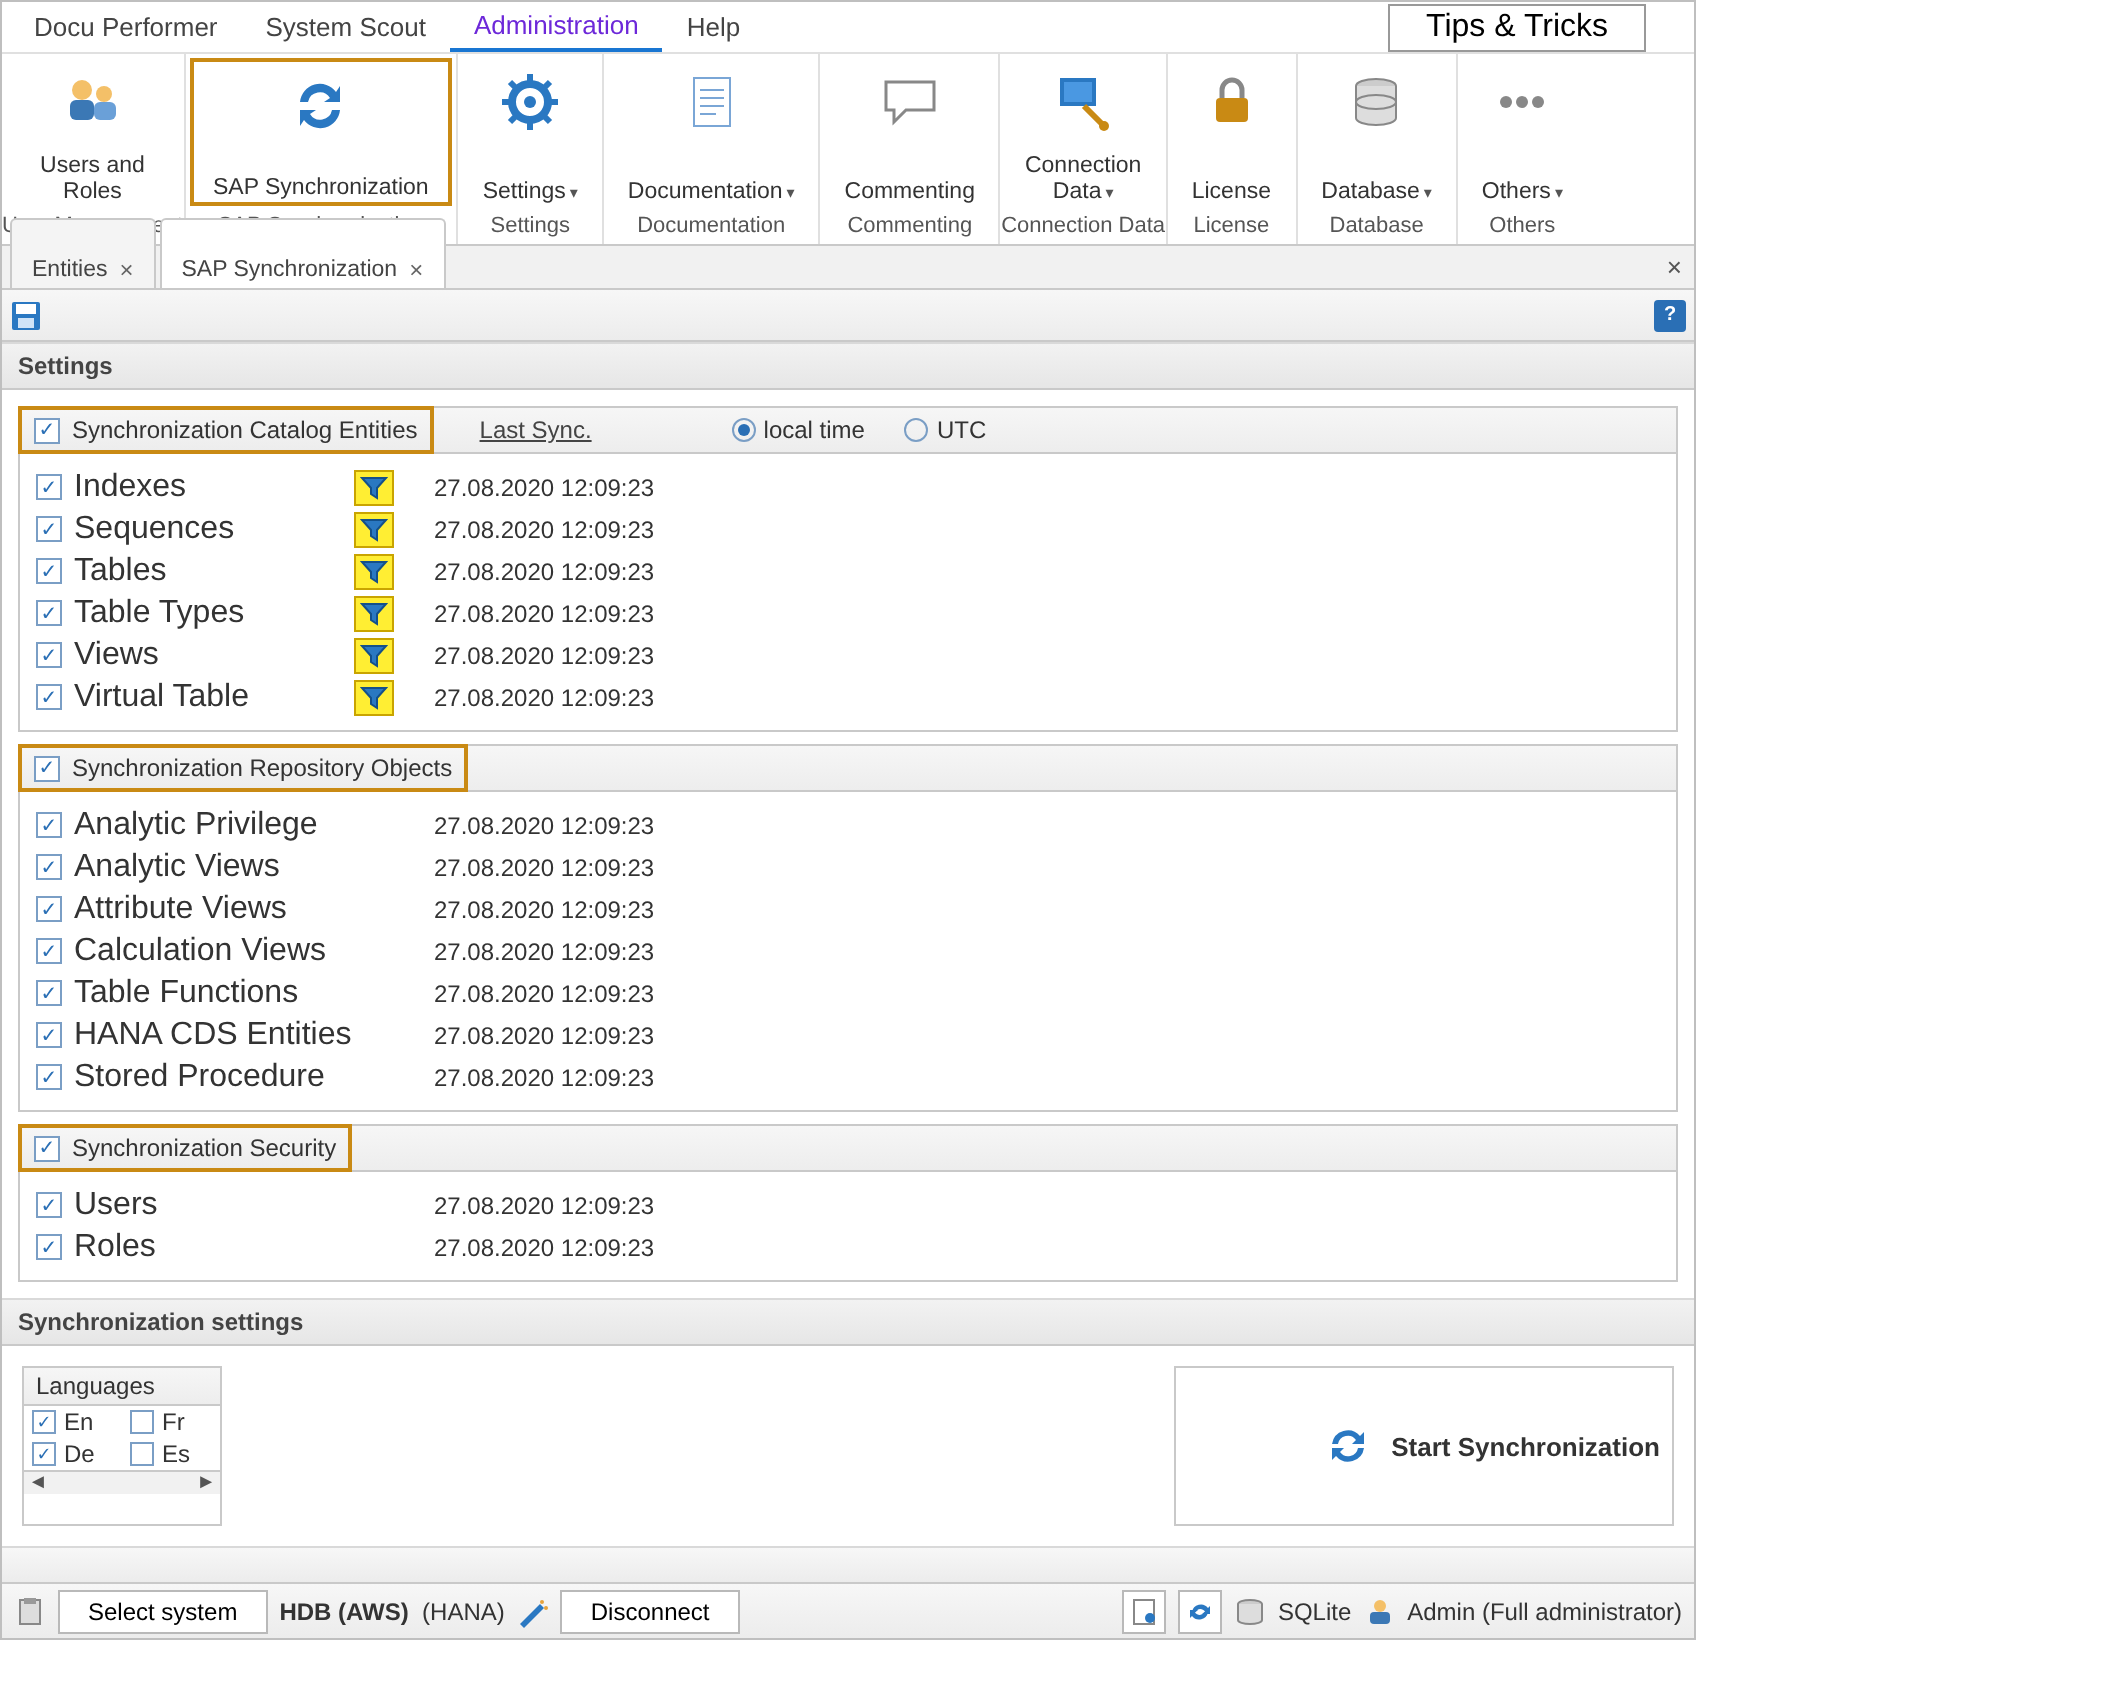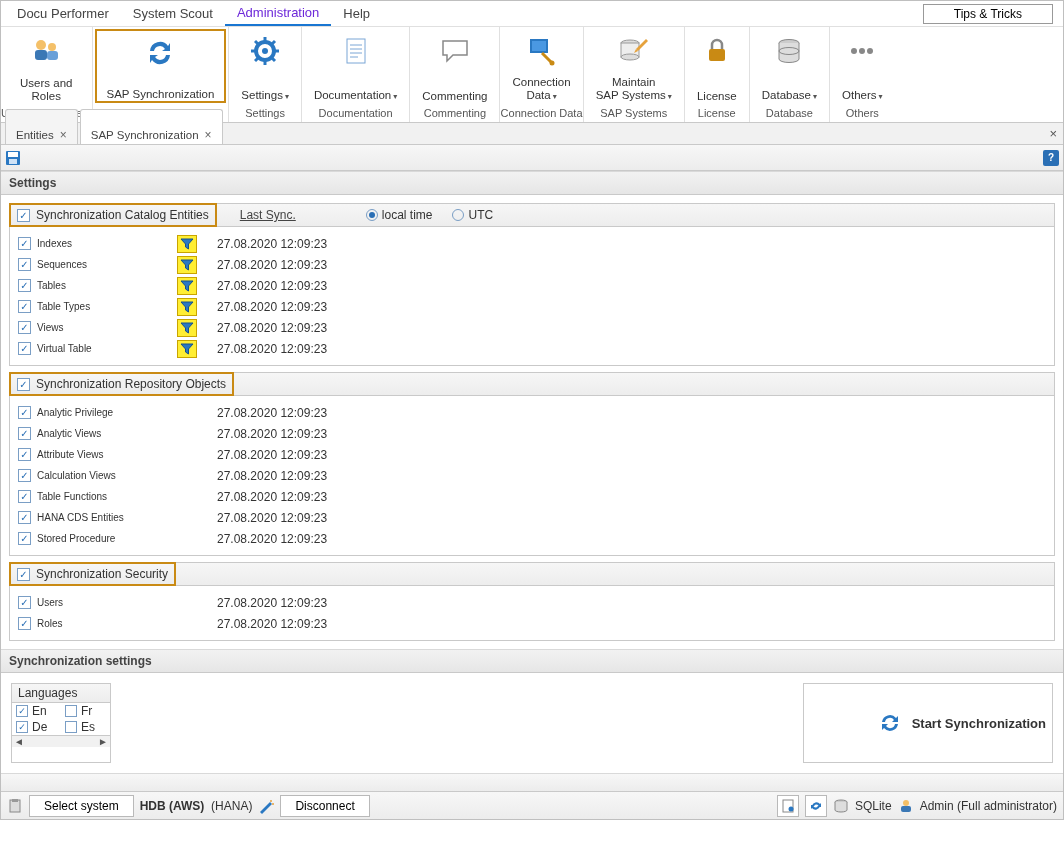--- a/index.html
+++ b/index.html
@@ -1,23 +1,23 @@
 <!DOCTYPE html>
 <html><head>
 <meta charset="utf-8">
 <style>
   * { box-sizing: border-box; font-family: "Segoe UI", Tahoma, sans-serif; }
   body { margin:0; background:#fff; color:#333; font-size:12px; width:1064px; }
-  .window { border:1px solid #bfbfbf; width:1064px; }
+  .window { border:1px solid #bfbfbf; width:848px; }
   
   .menu-bar { display:flex; align-items:center; height:26px; background:#fff; border-bottom:1px solid #e0e0e0; padding:0 4px; }
   .menu-item { padding:4px 12px; font-size:13px; color:#444; }
   .menu-item.active { color:#6d28d9; border-bottom:2px solid #1976d2;text-align:right; }
   .menu-spacer { flex:1; }
-  .tips-btn { border:1px solid #999; background:#fff; padding:2px 30px; font-size:12px; margin-right:6px; }
+  .tips-btn { border:1px solid #999; background:#fff; padding:2px 18px; font-size:16px; margin-right:20px; }
   
   .ribbon { display:flex; height:96px; border-bottom:1px solid #c9c9c9; }
   .rgroup { display:flex; flex-direction:column; align-items:center; border-right:1px solid #e0e0e0; padding:0; }
   .rgroup-items { display:flex; flex:1; align-items:stretch; }
   .ritem { display:flex; flex-direction:column; align-items:center; justify-content:space-between; padding:4px 12px 2px 12px; min-width:64px; text-align:center; position:relative; }
   .ritem.highlighted { border:2px solid #c98a14; margin:2px; padding:2px 10px 0px 10px; }
   .ritem .ricon { width:32px; height:32px; margin:4px 0 2px 0; display:flex; align-items:center; justify-content:center; }
   .ritem .rlabel { font-size:11.5px; line-height:13px; color:#333; }
   .rgroup-title { font-size:11px; color:#555; padding:2px 0 3px 0; width:100%; text-align:center; }
   .drop-caret { font-size:8px; color:#555; margin-left:2px; }
@@ -43,21 +43,21 @@
   .gh-label { font-size:12px; color:#333; }
   .gh-lastsync { margin-left:24px; font-size:12px; color:#444;text-decoration:underline; }
   .radio-wrap { display:flex; align-items:center; gap:4px; margin-left:70px; }
   .radio { width:12px; height:12px; border:1px solid #7a9ec5; border-radius:50%; display:flex; align-items:center; justify-content:center; }
   .radio.sel::after { content:""; width:6px; height:6px; background:#2a6fb5; border-radius:50%; }
   
   .rows { border:1px solid #c9c9c9; border-top:none; padding:6px 0;}
   .row { display:flex; align-items:center; height:21px; padding:0 8px; }
   .row .chk { width:13px; height:13px; border:1px solid #7a9ec5; background:#fff; margin-right:6px; display:flex; align-items:center; justify-content:center;}
   .row .chk.checked::after { content:"✓"; font-size:10px; color:#2a6fb5; }
-  .row .name { width:140px; font-size:10px; color:#333; }
+  .row .name { width:140px; font-size:16px; color:#333; }
   .row .filter { width:20px; height:18px; background:#ffee33; display:flex; align-items:center; justify-content:center; margin-right:20px; border:1px solid #c9a400;}
   .row .filter.none { background:transparent; border:none; }
   .row .ts { font-size:12px; color:#333; }
   
   .lang-box { border:1px solid #c9c9c9; width:100px; display:inline-block; }
   .lang-box .lb-title { background:linear-gradient(#f6f6f6,#ededed); border-bottom:1px solid #c9c9c9; padding:2px 6px; font-size:12px; }
   .lb-grid { display:grid; grid-template-columns:1fr 1fr; }
   .lb-cell { display:flex; align-items:center; gap:4px; padding:1px 4px; }
   .lb-cell .chk { width:12px; height:12px; border:1px solid #7a9ec5; background:#fff; display:flex; align-items:center; justify-content:center;}
   .lb-cell .chk.checked::after { content:"✓"; font-size:9px; color:#2a6fb5; }
@@ -190,38 +190,20 @@
                 <circle cx="26" cy="28" r="2.5" fill="#c98a14"></circle>
               </svg>
             </div>
         <div class="rlabel" style="white-space:pre-line"><span>Connection
 Data</span><span class="drop-caret">▾</span></div>
       </div>
         </div>
       <div class="rgroup-title">Connection Data</div>
     </div>
 
-    <div class="rgroup">
-        <div class="rgroup-items">
-      <div class="ritem">
-        <div class="ricon">
-              <svg width="32" height="32">
-                <ellipse cx="12" cy="8" rx="9" ry="3" fill="#ddd" stroke="#999"></ellipse>
-                <rect x="3" y="8" width="18" height="14" fill="#eee" stroke="#999"></rect>
-                <ellipse cx="12" cy="22" rx="9" ry="3" fill="#ddd" stroke="#999"></ellipse>
-                <path d="M28 4l-10 10 2 2 10-10z" fill="#e6a23c"></path>
-                <path d="M18 14l-2 4 4-2z" fill="#e6a23c"></path>
-              </svg>
-            </div>
-        <div class="rlabel" style="white-space:pre-line"><span>Maintain
-SAP Systems</span><span class="drop-caret">▾</span></div>
-      </div>
-        </div>
-      <div class="rgroup-title">SAP Systems</div>
-    </div>
 
     <div class="rgroup">
         <div class="rgroup-items">
       <div class="ritem">
         <div class="ricon">
               <svg width="32" height="32">
                 <rect x="8" y="14" width="16" height="12" rx="2" fill="#c98a14"></rect>
                 <path d="M11 14v-4a5 5 0 0 1 10 0v4" fill="none" stroke="#888" stroke-width="2.5"></path>
               </svg>
             </div>

